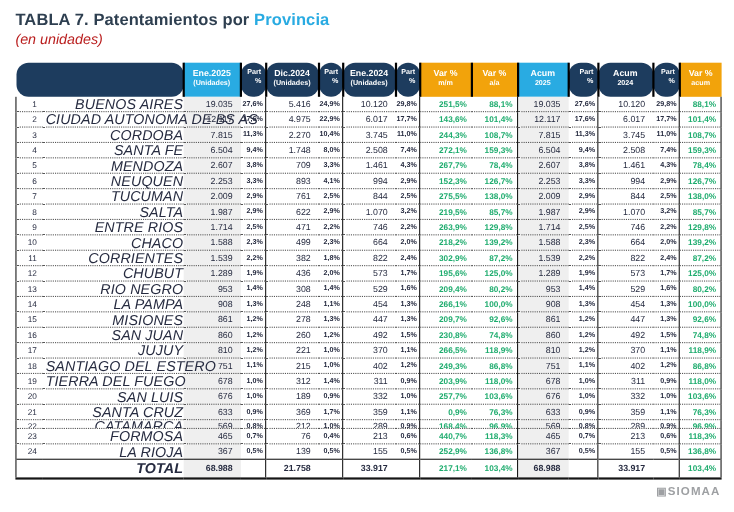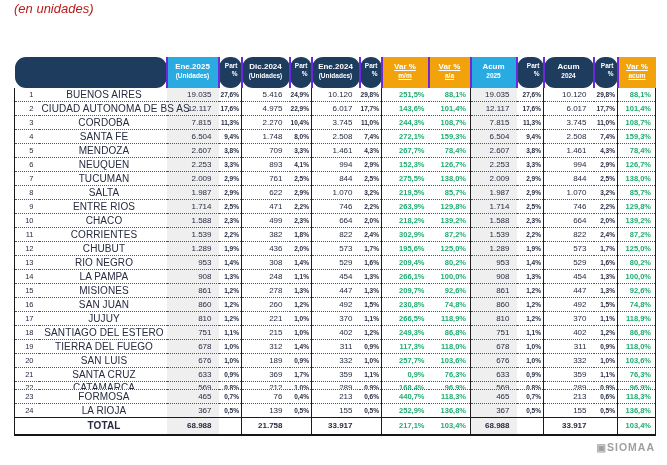--- a/index.html
+++ b/index.html
@@ -11,55 +11,56 @@
   .title { margin:10px 0 0 14px; font-size:15px; font-weight:bold; color:#2e3f50; letter-spacing:.1px; }
   .title .accent { color:var(--cyan); }
   .subtitle { margin:1px 0 0 14px; font-size:13px; font-style:italic; color:#b91c1c; }
 
   table.prov {
     position:absolute; left:14px; top:57px; width:641px;
     border-collapse:collapse; table-layout:fixed;
   }
   
   thead th { height:31px; padding:0; vertical-align:top; color:#fff; }
-  thead th.hc { border-left:2px solid #6d28d9; }
+  thead th.hc { border-left:2px solid #000000; }
   thead th:first-child { border-left:none; }
   .bg-navy { background:var(--navy);border-radius:11px; }
   .bg-cyan { background:var(--cyan); }
-  .bg-amber { background:var(--amber);text-decoration:underline; }
+  .bg-amber { background:var(--amber); }
   .h1 { font-size:8px; font-weight:bold; margin-top:5px; text-align:center; }
   .h2 { font-size:6.5px; font-weight:bold; margin-top:1px; text-align:center; }
   th.small .h1, th.small .h2 { font-size:6.5px; text-align:right; padding-right:3px; }
 
   
   tbody td { padding:0; vertical-align:middle; border-bottom:1px dotted #555; color:#262b40; }
   tbody td .c { height:13px; line-height:13px; white-space:nowrap; }
   tbody tr.clipped td .c { height:7px; line-height:11px; overflow:hidden; }
   td:first-child { border-left:1px solid #1b1b1b; }
   td:last-child  { border-right:1px solid #1b1b1b; }
   td:nth-child(5), td:nth-child(7), td:nth-child(9),
   td:nth-child(11), td:nth-child(13), td:nth-child(15) { border-left:1px solid #1b1b1b; }
   td.rank { font-size:7.5px; text-align:right; padding-right:5px; }
-  td.name { font-size:10px; text-align:center; padding-left:3px; letter-spacing:.1px; }
+  td.name { font-size:13px; text-align:right; padding-left:3px; letter-spacing:.1px;font-style:italic; }
   td.unit { font-size:8px;  text-align:right; padding-right:7px; }
   td.part { font-size:6.5px; text-align:right; padding-right:2px; font-weight:bold; }
   td.pvar { font-size:7.5px; text-align:right; padding-right:4px; color:var(--green); font-weight:bold; }
   td.shade { background:var(--shade); }
   tr.total td { border-top:1px solid #1b1b1b; border-bottom:2px solid #151515; font-weight:bold; }
   tr.total td .c { height:16px; line-height:16px; }
 
   
   .brand { position:absolute; right:12px; top:441px; color:#9ea0a3; font-size:10.5px;
            letter-spacing:1px; font-weight:bold; display:flex; align-items:center; gap:1px; }
   .brand .mark { font-size:10px; letter-spacing:0; }
 </style>
 </head>
 <body>
 
 <div class="page">
+  <h1 class="title"><span>TABLA 7. Patentamientos por</span>&nbsp;<span class="accent">Provincia</span></h1>
   <div class="subtitle">(en unidades)</div>
 
   <table class="prov">
     <colgroup>
       <col style="width:24px">
         <col style="width:128px">
         <col style="width:52px">
         <col style="width:23px">
       <col style="width:48px">
         <col style="width:22px">
@@ -999,21 +1000,21 @@
           <td class="part">
             <div class="c">1,4%</div>
           </td>
           <td class="unit">
             <div class="c">311</div>
           </td>
           <td class="part">
             <div class="c">0,9%</div>
           </td>
           <td class="pvar">
-            <div class="c">117,3%</div>
+            <div class="c">203,9%</div>
           </td>
           <td class="pvar">
             <div class="c">118,0%</div>
           </td>
           <td class="unit shade">
             <div class="c">678</div>
           </td>
           <td class="part">
             <div class="c">1,0%</div>
           </td>

